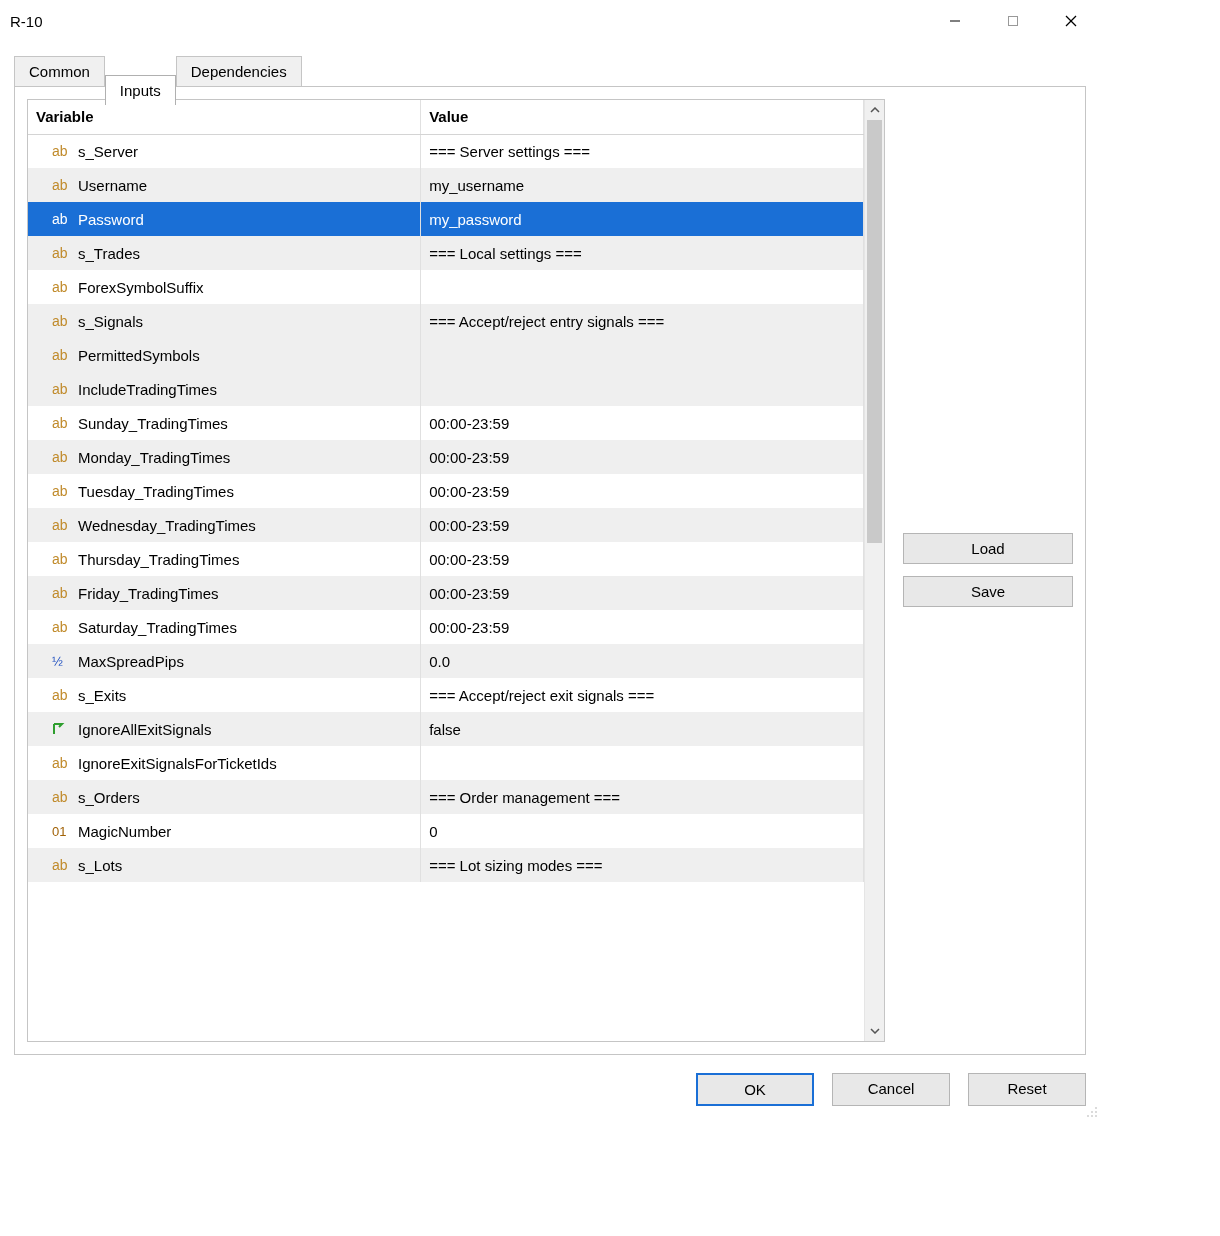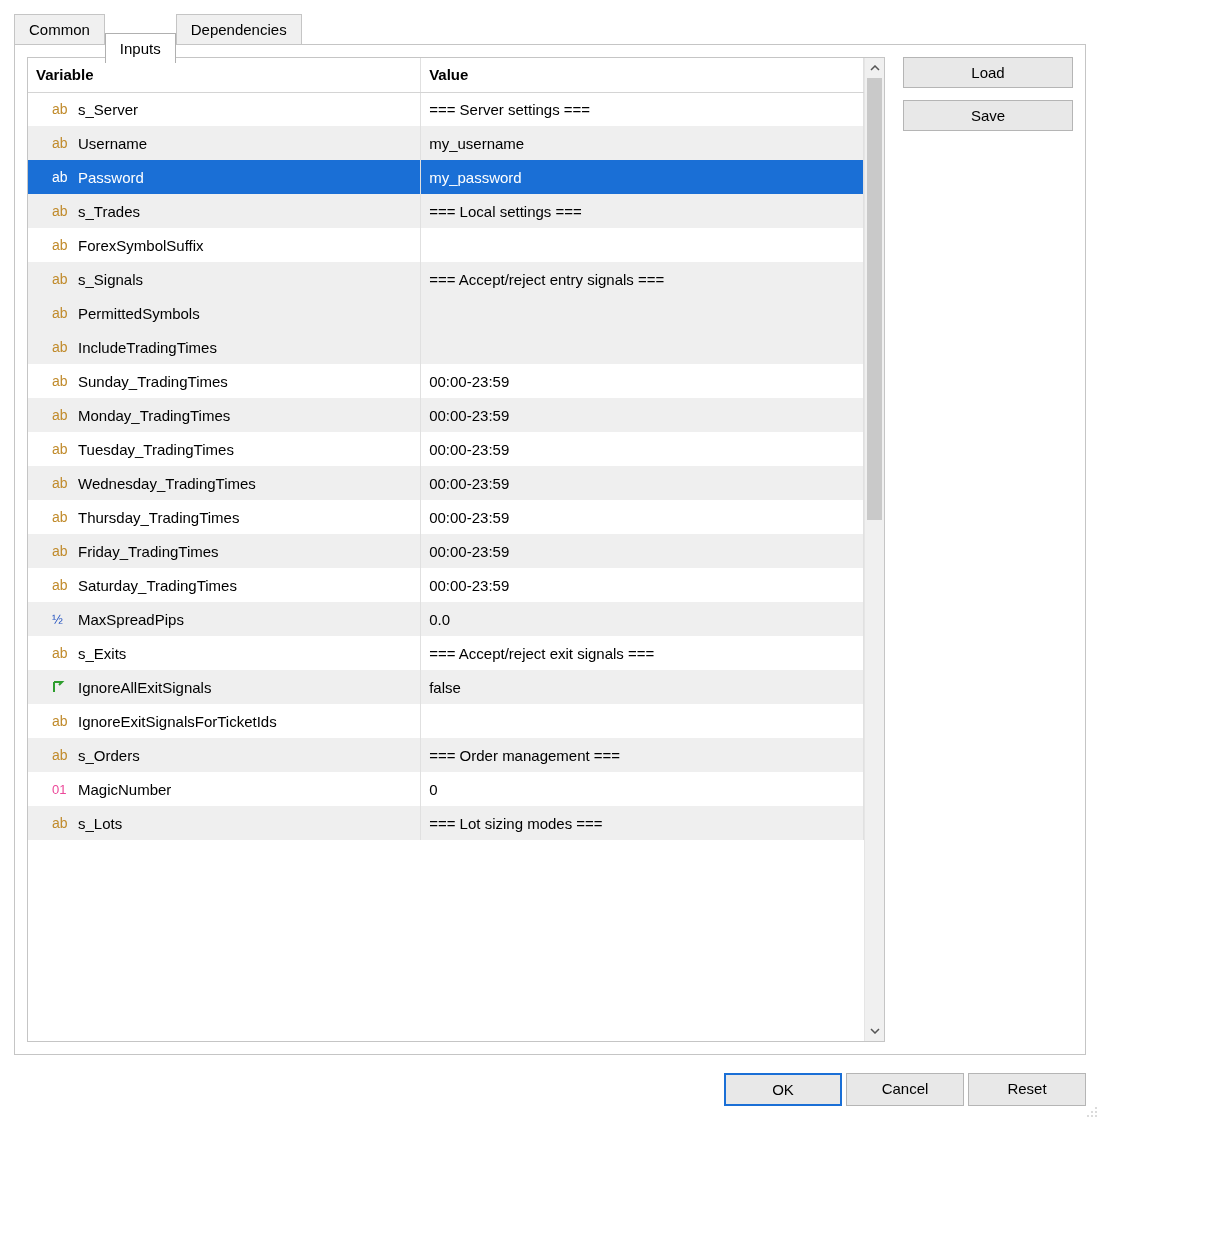--- a/index.html
+++ b/index.html
@@ -141,55 +141,76 @@
     margin: 0 2px;
     border-radius: 0;
     flex: 0 0 auto;
     height: 45%;
   }
   .scroll-spacer{ flex:1; }
   .side-buttons {
     width: 170px;
     display: flex;
     flex-direction: column;
-    justify-content: flex-start;
+    justify-content: center;
     gap: 12px;
     padding-bottom: 2px;
   }
   .btn {
     background: #e8e8e8;
     border: 1px solid #b5b5b5;
     padding: 6px 0;
     font-size: 15px;
     text-align: center;
   }
   .footer {
     display: flex;
     justify-content: flex-end;
     padding: 12px 14px 14px 14px;
-    gap: 4px;
+    gap: 18px;
   }
   .footer .btn { width: 118px; }
   .footer .btn.primary {
     border: 2px solid #1a6fd6;
     background: #e8e8e8;
   }
   .grip{
     position:absolute;
     right:2px; bottom:2px;
     width:14px;height:14px;
     opacity:.4;
   }
   col.col-var{ width: 47%; }
 </style>
 </head>
 <body>
 
 <div class="window">
 
+  <div class="titlebar">
+    <span class="title">R-10</span>
+    <div class="win-controls">
+      <div class="win-btn">
+        <svg width="12" height="12" viewBox="0 0 12 12">
+            <line x1="1" y1="6" x2="11" y2="6" stroke="#000" stroke-width="1"></line>
+          </svg>
+      </div>
+      <div class="win-btn disabled">
+        <svg width="12" height="12" viewBox="0 0 12 12">
+            <rect x="1.5" y="1.5" width="9" height="9" fill="none" stroke="#999" stroke-width="1"></rect>
+          </svg>
+      </div>
+      <div class="win-btn">
+        <svg width="14" height="14" viewBox="0 0 14 14">
+            <line x1="2" y1="2" x2="12" y2="12" stroke="#000" stroke-width="1.3"></line>
+            <line x1="12" y1="2" x2="2" y2="12" stroke="#000" stroke-width="1.3"></line>
+          </svg>
+      </div>
+    </div>
+  </div>
 
   <div class="client-area">
     <div class="tabs-row">
       <div class="tab">Common</div>
       <div class="tab active">Inputs</div>
       <div class="tab">Dependencies</div>
     </div>
 
     <div class="tab-panel">
 
@@ -388,21 +409,21 @@
                     <div class="var-cell">
                       <span class="ab-icon" style="">ab</span>
                       <span>s_Orders</span>
                     </div>
                   </td>
                   <td>=== Order management ===</td>
                 </tr>
                 <tr>
                   <td>
                     <div class="var-cell">
-                      <span class="type-icon" style="color:#ec4899;font-size:13px;">01</span>
+                      <span class="type-icon" style="color:#a16207;font-size:13px;">01</span>
                       <span>MagicNumber</span>
                     </div>
                   </td>
                   <td>0</td>
                 </tr>
                 <tr class="alt">
                   <td>
                     <div class="var-cell">
                       <span class="ab-icon" style="">ab</span>
                       <span>s_Lots</span>

